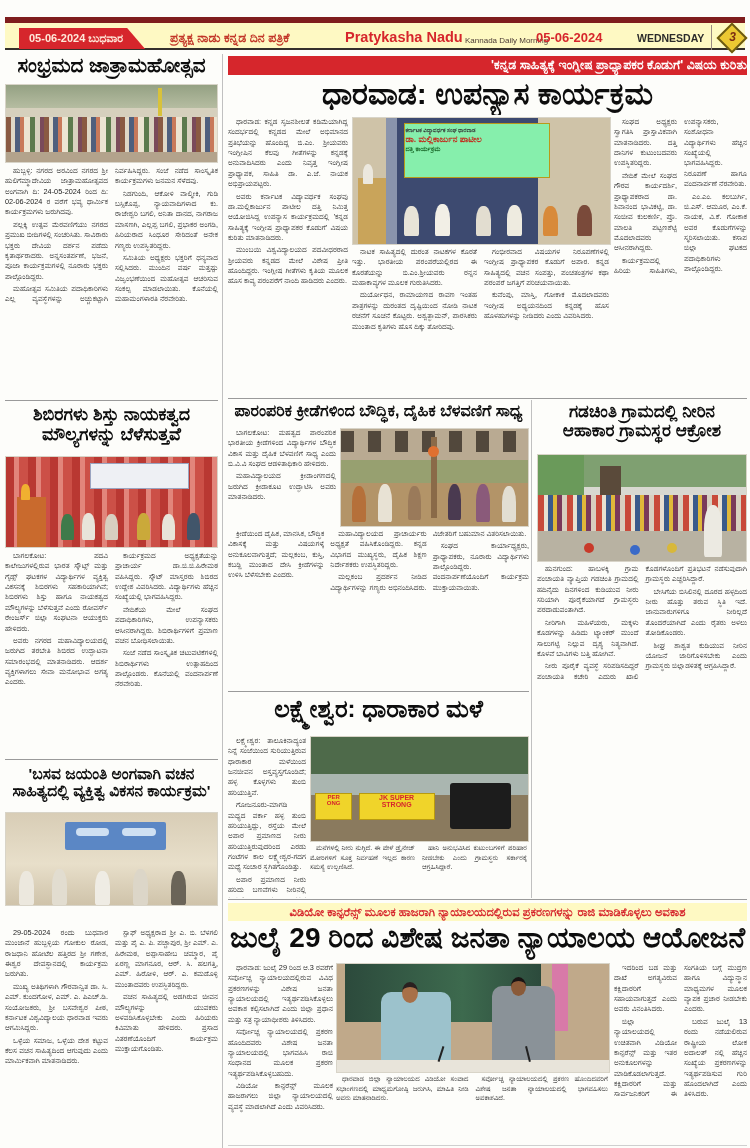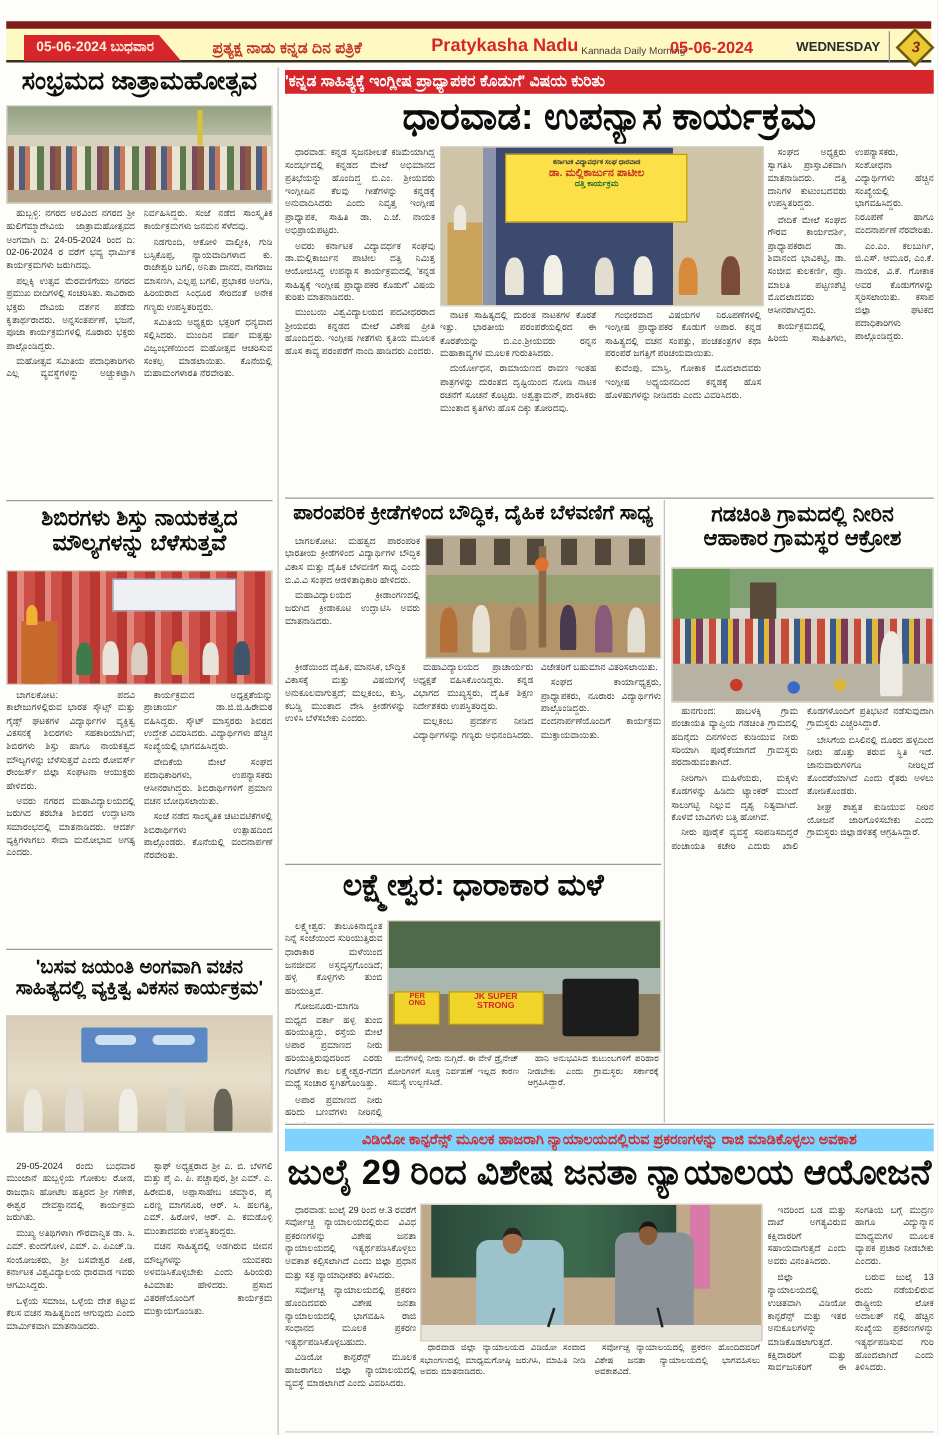--- a/index.html
+++ b/index.html
@@ -11,22 +11,22 @@
   .bt p{margin:0 0 2px;text-indent:8px}
   .cap{font-size:6.9px;line-height:1.38;color:#222;text-align:justify;overflow:hidden}
   .cap p{margin:0 0 2px;text-indent:6px}
   .c2{column-count:2;column-gap:7px}
   .c3{column-count:3;column-gap:6px}
   .rule-h{position:absolute;height:1px;background:#9a9a9a}
   .rule-v{position:absolute;width:1px;background:#c0c0c0}
   .photo{position:absolute;overflow:hidden;background:#cac2b0;border:1px solid #d8d4c8}
   .band{position:absolute;left:0;right:0}
   .fg{position:absolute;border-radius:45% 45% 8% 8%}
-  .kicker{position:absolute;background:#d6262c;color:#fff;font-weight:bold;text-align:left;overflow:hidden}
-  .ystrip{position:absolute;background:#7dd3fc;color:#d6262c;font-weight:bold;text-align:center;overflow:hidden}
+  .kicker{position:absolute;background:#d6262c;color:#fff;font-weight:bold;text-align:right;overflow:hidden}
+  .ystrip{position:absolute;background:#fef9c3;color:#d6262c;font-weight:bold;text-align:center;overflow:hidden}
   .masthead{position:absolute;left:5px;right:5px;top:17px;height:33px;background:#fef9c3;
             border-top:6px solid #7f1d1d;border-bottom:2px solid #35302c;box-sizing:border-box}
   .datebox{position:absolute;left:14px;top:5px;height:21px;background:#d6262c;color:#ffe9d9;
            font-weight:bold;font-size:11px;line-height:21px;padding:0 22px 0 10px;
            clip-path:polygon(0 0,calc(100% - 18px) 0,100% 100%,0 100%)}
   .badge{position:absolute;left:716px;top:4px;width:18px;height:18px;background:#ecc832;
          border:2px solid #6b5a14;transform:rotate(45deg)}
   .badge span{position:absolute;left:0;top:1px;width:18px;text-align:center;transform:rotate(-45deg);
          font-weight:bold;font-style:italic;font-size:12px;color:#7c2d12}
 </style>
@@ -118,21 +118,21 @@
   <div class="abs headline" style="left:228px;top:77px;width:519px;height:38px;font-size:30px">ಧಾರವಾಡ: ಉಪನ್ಯಾಸ ಕಾರ್ಯಕ್ರಮ</div>
 
   <div class="abs bt" style="left:228px;top:117px;width:120px;height:279px">
     <p>ಧಾರವಾಡ: ಕನ್ನಡ ಸೃಜನಶೀಲತೆ ಕಡಿಮೆಯಾಗಿದ್ದ ಸಂದರ್ಭದಲ್ಲಿ ಕನ್ನಡದ ಮೇಲೆ ಅಭಿಮಾನದ ಪ್ರತಿಭೆಯನ್ನು ಹೊಂದಿದ್ದ ಬಿ.ಎಂ. ಶ್ರೀಯವರು ಇಂಗ್ಲೀಷಿನ ಕೆಲವು ಗೀತೆಗಳನ್ನು ಕನ್ನಡಕ್ಕೆ ಅನುವಾದಿಸಿದರು ಎಂದು ನಿವೃತ್ತ ಇಂಗ್ಲೀಷ ಪ್ರಾಧ್ಯಾಪಕ, ಸಾಹಿತಿ ಡಾ. ಎ.ಜೆ. ನಾಯಕ ಅಭಿಪ್ರಾಯಪಟ್ಟರು.</p>
     <p>ಅವರು ಕರ್ನಾಟಕ ವಿದ್ಯಾವರ್ಧಕ ಸಂಘವು ಡಾ.ಮಲ್ಲಿಕಾರ್ಜುನ ಪಾಟೀಲ ದತ್ತಿ ನಿಮಿತ್ತ ಆಯೋಜಿಸಿದ್ದ ಉಪನ್ಯಾಸ ಕಾರ್ಯಕ್ರಮದಲ್ಲಿ 'ಕನ್ನಡ ಸಾಹಿತ್ಯಕ್ಕೆ ಇಂಗ್ಲೀಷ ಪ್ರಾಧ್ಯಾಪಕರ ಕೊಡುಗೆ' ವಿಷಯ ಕುರಿತು ಮಾತನಾಡಿದರು.</p>
     <p>ಮುಂಬಯಿ ವಿಶ್ವವಿದ್ಯಾಲಯದ ಪದವೀಧರರಾದ ಶ್ರೀಯವರು ಕನ್ನಡದ ಮೇಲೆ ವಿಶೇಷ ಪ್ರೀತಿ ಹೊಂದಿದ್ದರು. ಇಂಗ್ಲೀಷ ಗೀತೆಗಳು ಕೃತಿಯ ಮೂಲಕ ಹೊಸ ಕಾವ್ಯ ಪರಂಪರೆಗೆ ನಾಂದಿ ಹಾಡಿದರು ಎಂದರು.</p>
   </div>
 
   <div class="photo" style="left:352px;top:117px;width:257px;height:126px">
     <div class="band" style="top:0;height:100%;background:linear-gradient(90deg,#cfc3a8 0 13%,#8a94ac 13% 17%,#3d4a70 17% 72%,#cfc3a8 72% 100%)"></div>
-    <div class="abs" style="left:20%;top:4%;width:56%;height:42%;background:#fde047;border:1px solid #b89a1a;text-align:center;overflow:hidden">
+    <div class="abs" style="left:20%;top:4%;width:56%;height:42%;background:#86efac;border:1px solid #b89a1a;overflow:hidden">
       <div style="font-size:5.5px;font-weight:bold;color:#333;margin-top:3px">ಕರ್ನಾಟಕ ವಿದ್ಯಾವರ್ಧಕ ಸಂಘ ಧಾರವಾಡ</div>
       <div style="font-size:8.5px;font-weight:bold;color:#c03020">ಡಾ. ಮಲ್ಲಿಕಾರ್ಜುನ ಪಾಟೀಲ</div>
       <div style="font-size:6.5px;font-weight:bold;color:#1a6a2a">ದತ್ತಿ ಕಾರ್ಯಕ್ರಮ</div>
     </div>
     <div class="abs" style="left:2%;bottom:0;width:11%;height:52%;background:#c9a45a"></div>
     <div class="fg" style="left:4%;bottom:48%;width:10px;height:20px;background:#ece8de"></div>
     <div class="fg" style="left:20%;bottom:6%;width:15px;height:30px;background:#e8e4d8"></div>
     <div class="fg" style="left:32%;bottom:6%;width:15px;height:32px;background:#f2efe6"></div>
     <div class="fg" style="left:48%;bottom:6%;width:15px;height:30px;background:#e2ddd0"></div>
     <div class="fg" style="left:60%;bottom:6%;width:15px;height:31px;background:#eeebe0"></div>

